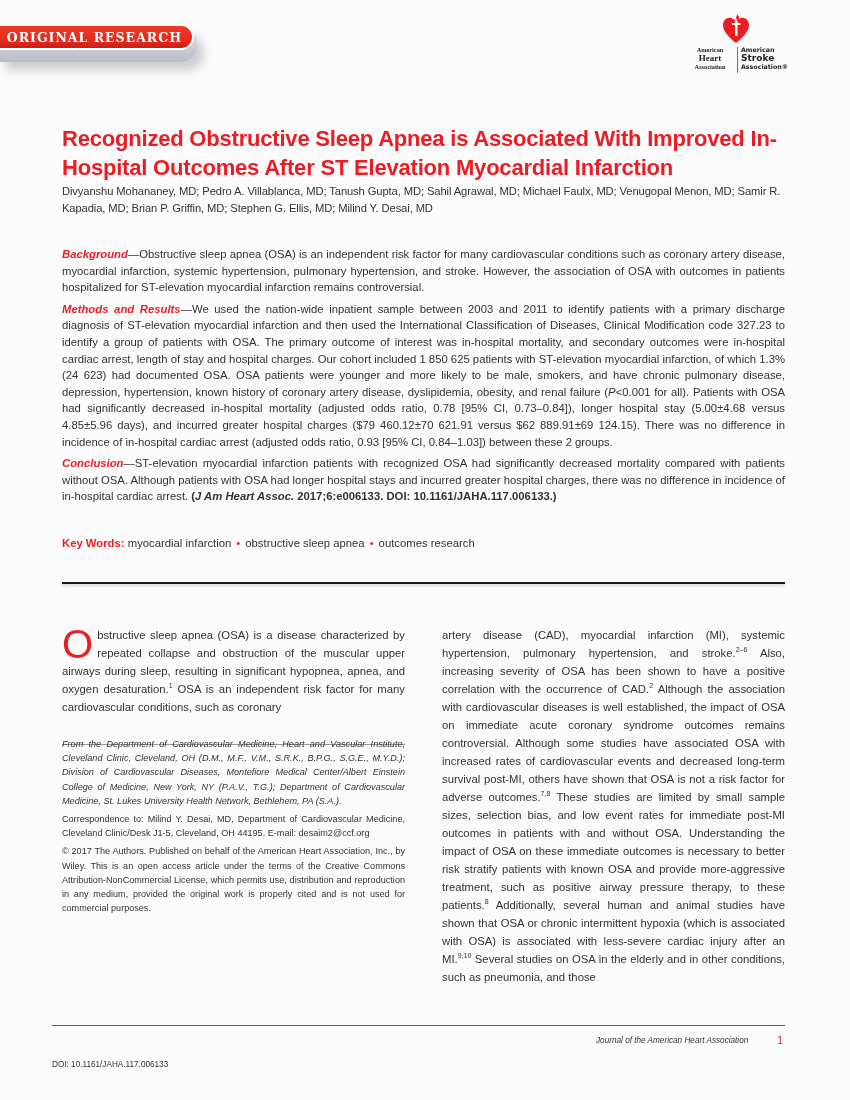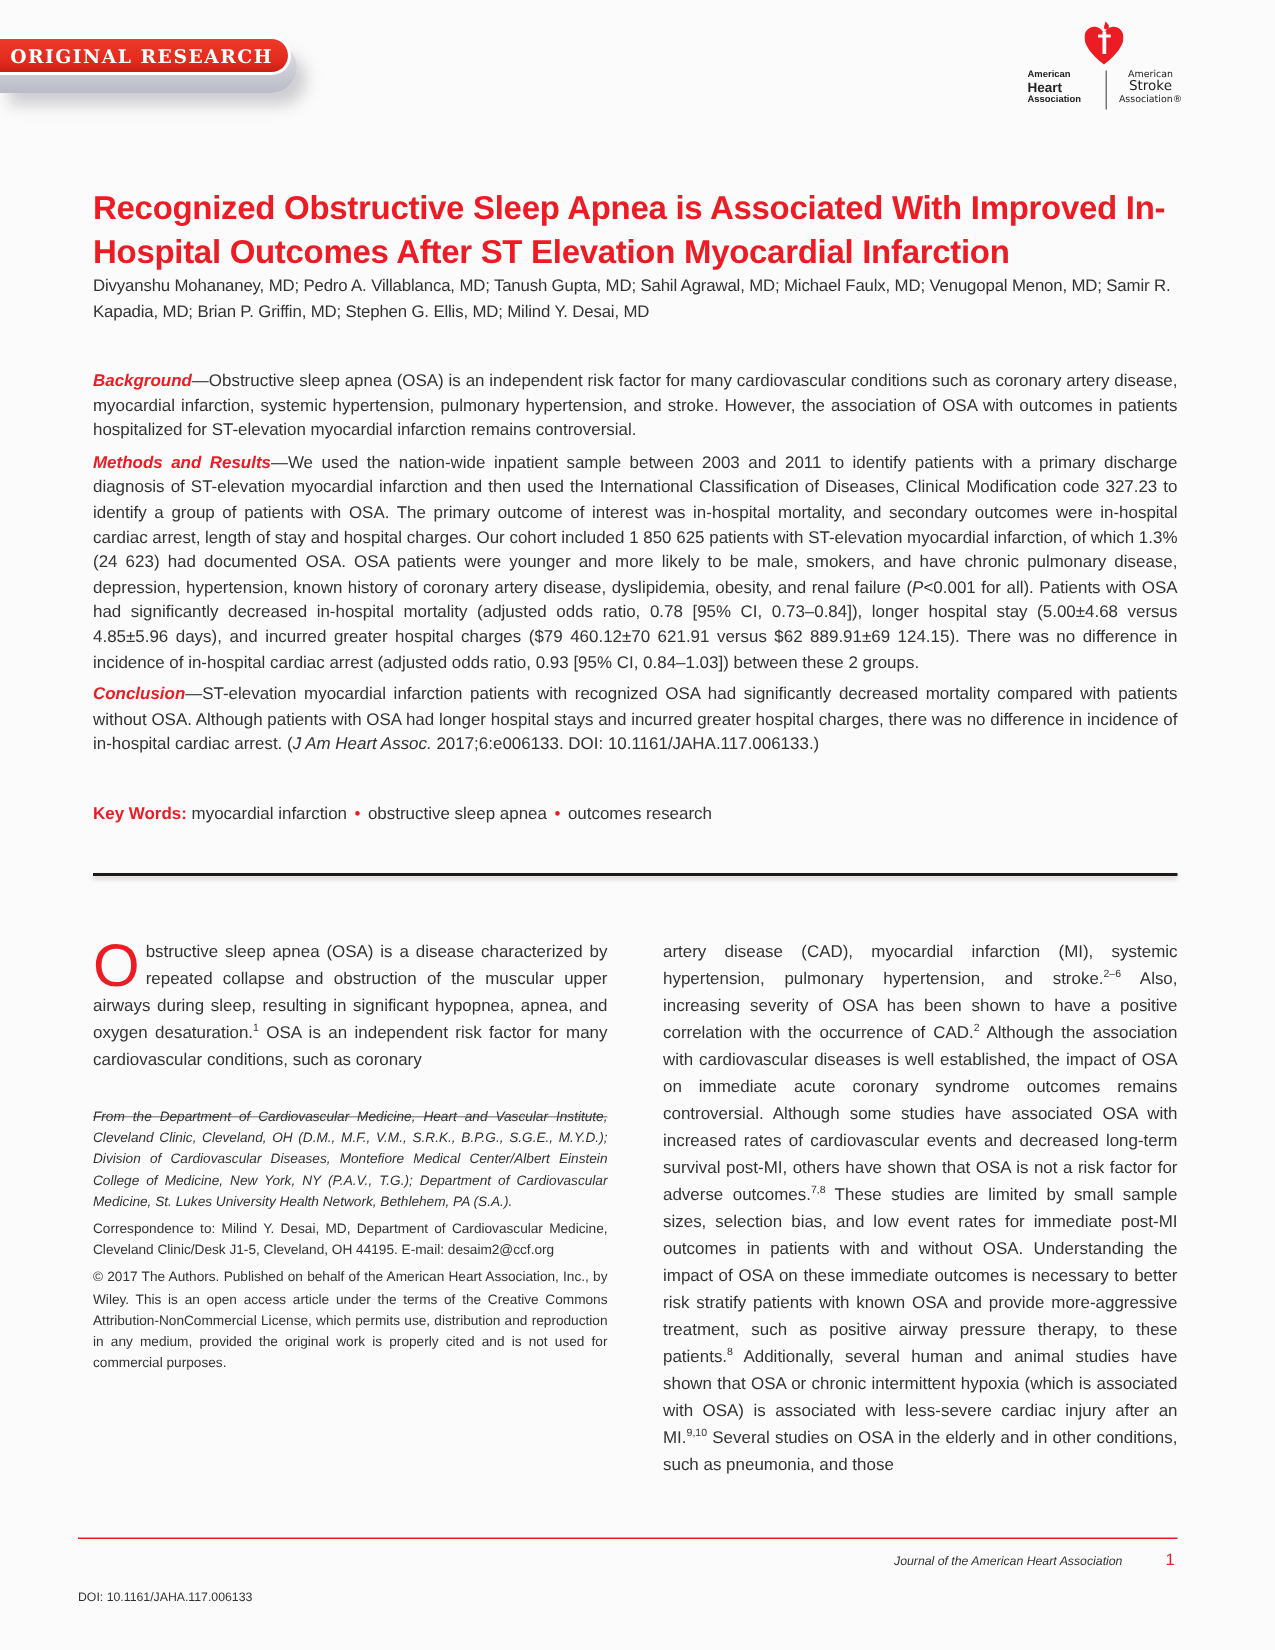--- a/index.html
+++ b/index.html
@@ -22,43 +22,43 @@
     border: 2px solid #ffffff; border-left: none;
   }
   .banner span {
     color: #fff; font-family: "DejaVu Serif", "Liberation Serif", serif;
     font-weight: bold; font-size: 12.5px; letter-spacing: 1px;
   }
 
   
   .logo { position: absolute; left: 685px; top: 14px; width: 105px; height: 60px; }
   .logo .heart { position: absolute; left: 38px; top: 0; width: 26px; height: 30px; }
-  .logo .aha { position: absolute; left: 0; top: 32px; width: 50px; text-align: left;
-    font-family: Liberation Sans, sans-serif; font-weight: bold; font-size: 6.3px; line-height: 7.6px; color: #222; }
+  .logo .aha { position: absolute; left: 0; top: 32px; width: 50px; text-align: center;
+    font-family: Liberation Serif, serif; font-weight: bold; font-size: 6.3px; line-height: 7.6px; color: #222; }
   .logo .aha .big, .logo .asa .big { font-size: 9px; line-height: 9px; }
   .logo .divider { position: absolute; left: 52px; top: 33px; width: 1px; height: 26px; background: #777; }
-  .logo .asa { position: absolute; left: 56px; top: 32px; width: 52px; text-align: center;
-    font-family: "DejaVu Sans", sans-serif; font-weight: normal; font-size: 6.3px; line-height: 7.6px; color: #222; }
+  .logo .asa { position: absolute; left: 56px; top: 32px; width: 52px; text-align: left;
+    font-family: "DejaVu Sans", sans-serif; font-weight: bold; font-size: 6.3px; line-height: 7.6px; color: #222; }
 
   
   .title {
     position: absolute; left: 62px; top: 124px; width: 740px;
     color: #ec1c24; font-family: "Liberation Sans", sans-serif;
     font-size: 22px; line-height: 29px; letter-spacing: -0.2px;
   }
   .authors {
     position: absolute; left: 62px; top: 183px; width: 730px;
     font-size: 11.2px; line-height: 17px; color: #333; letter-spacing: -0.1px;
   }
 
   
   .abstract { position: absolute; left: 62px; top: 246px; width: 723px; font-size: 11.3px; line-height: 16.6px; color: #333; text-align: justify; }
   .abstract p { margin-bottom: 5px; }
   .abstract .head { color: #ec1c24; font-weight: bold; font-style: italic; }
-  .abstract .cite { font-weight: normal; margin-top: 32px; }
+  .abstract .cite { font-weight: bold; margin-top: 32px; }
   .keywords { position: absolute; left: 62px; top: 537px; font-size: 11.3px; color: #333; text-align: center; }
   .keywords .kw-label { color: #ec1c24; font-weight: bold; }
   .keywords .bullet { color: #ec1c24; margin: 0 5px; }
 
   .rule-main {
     position: absolute; left: 62px; top: 582px; width: 723px; height: 2px; background: #1a1a1a;
     box-shadow: 0 2px 3px rgba(160,130,130,0.45);
   }
 
   

